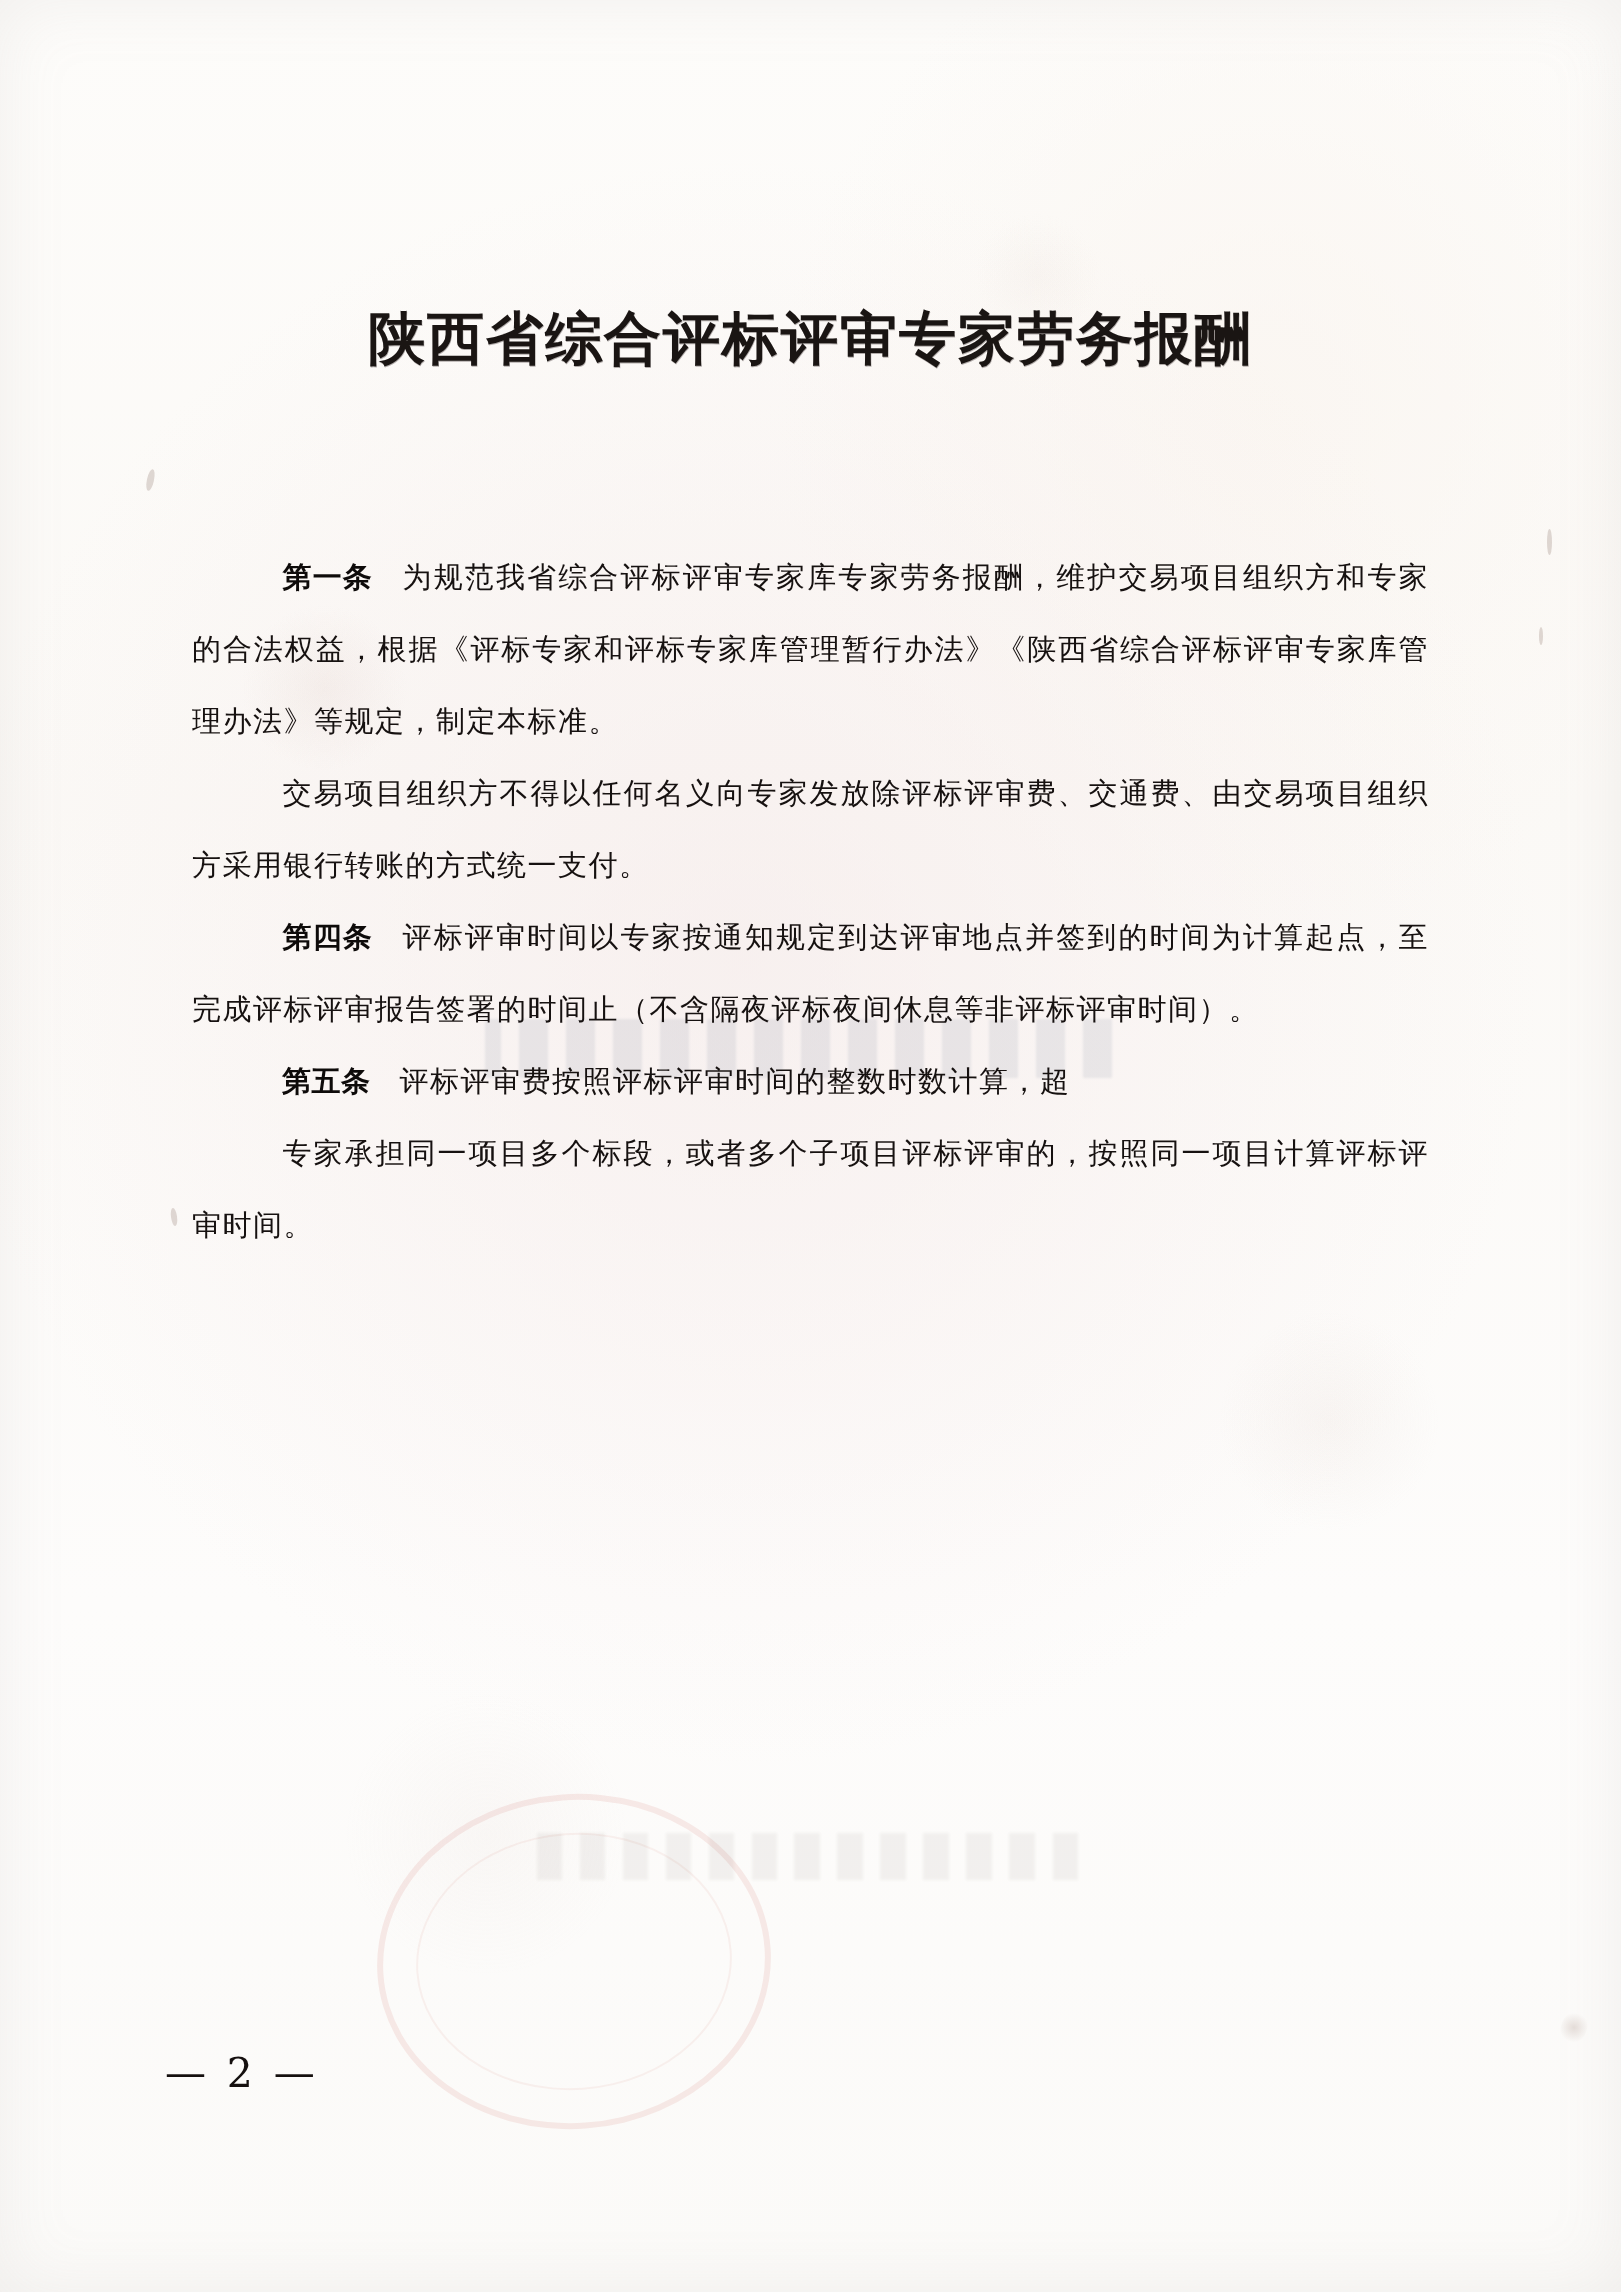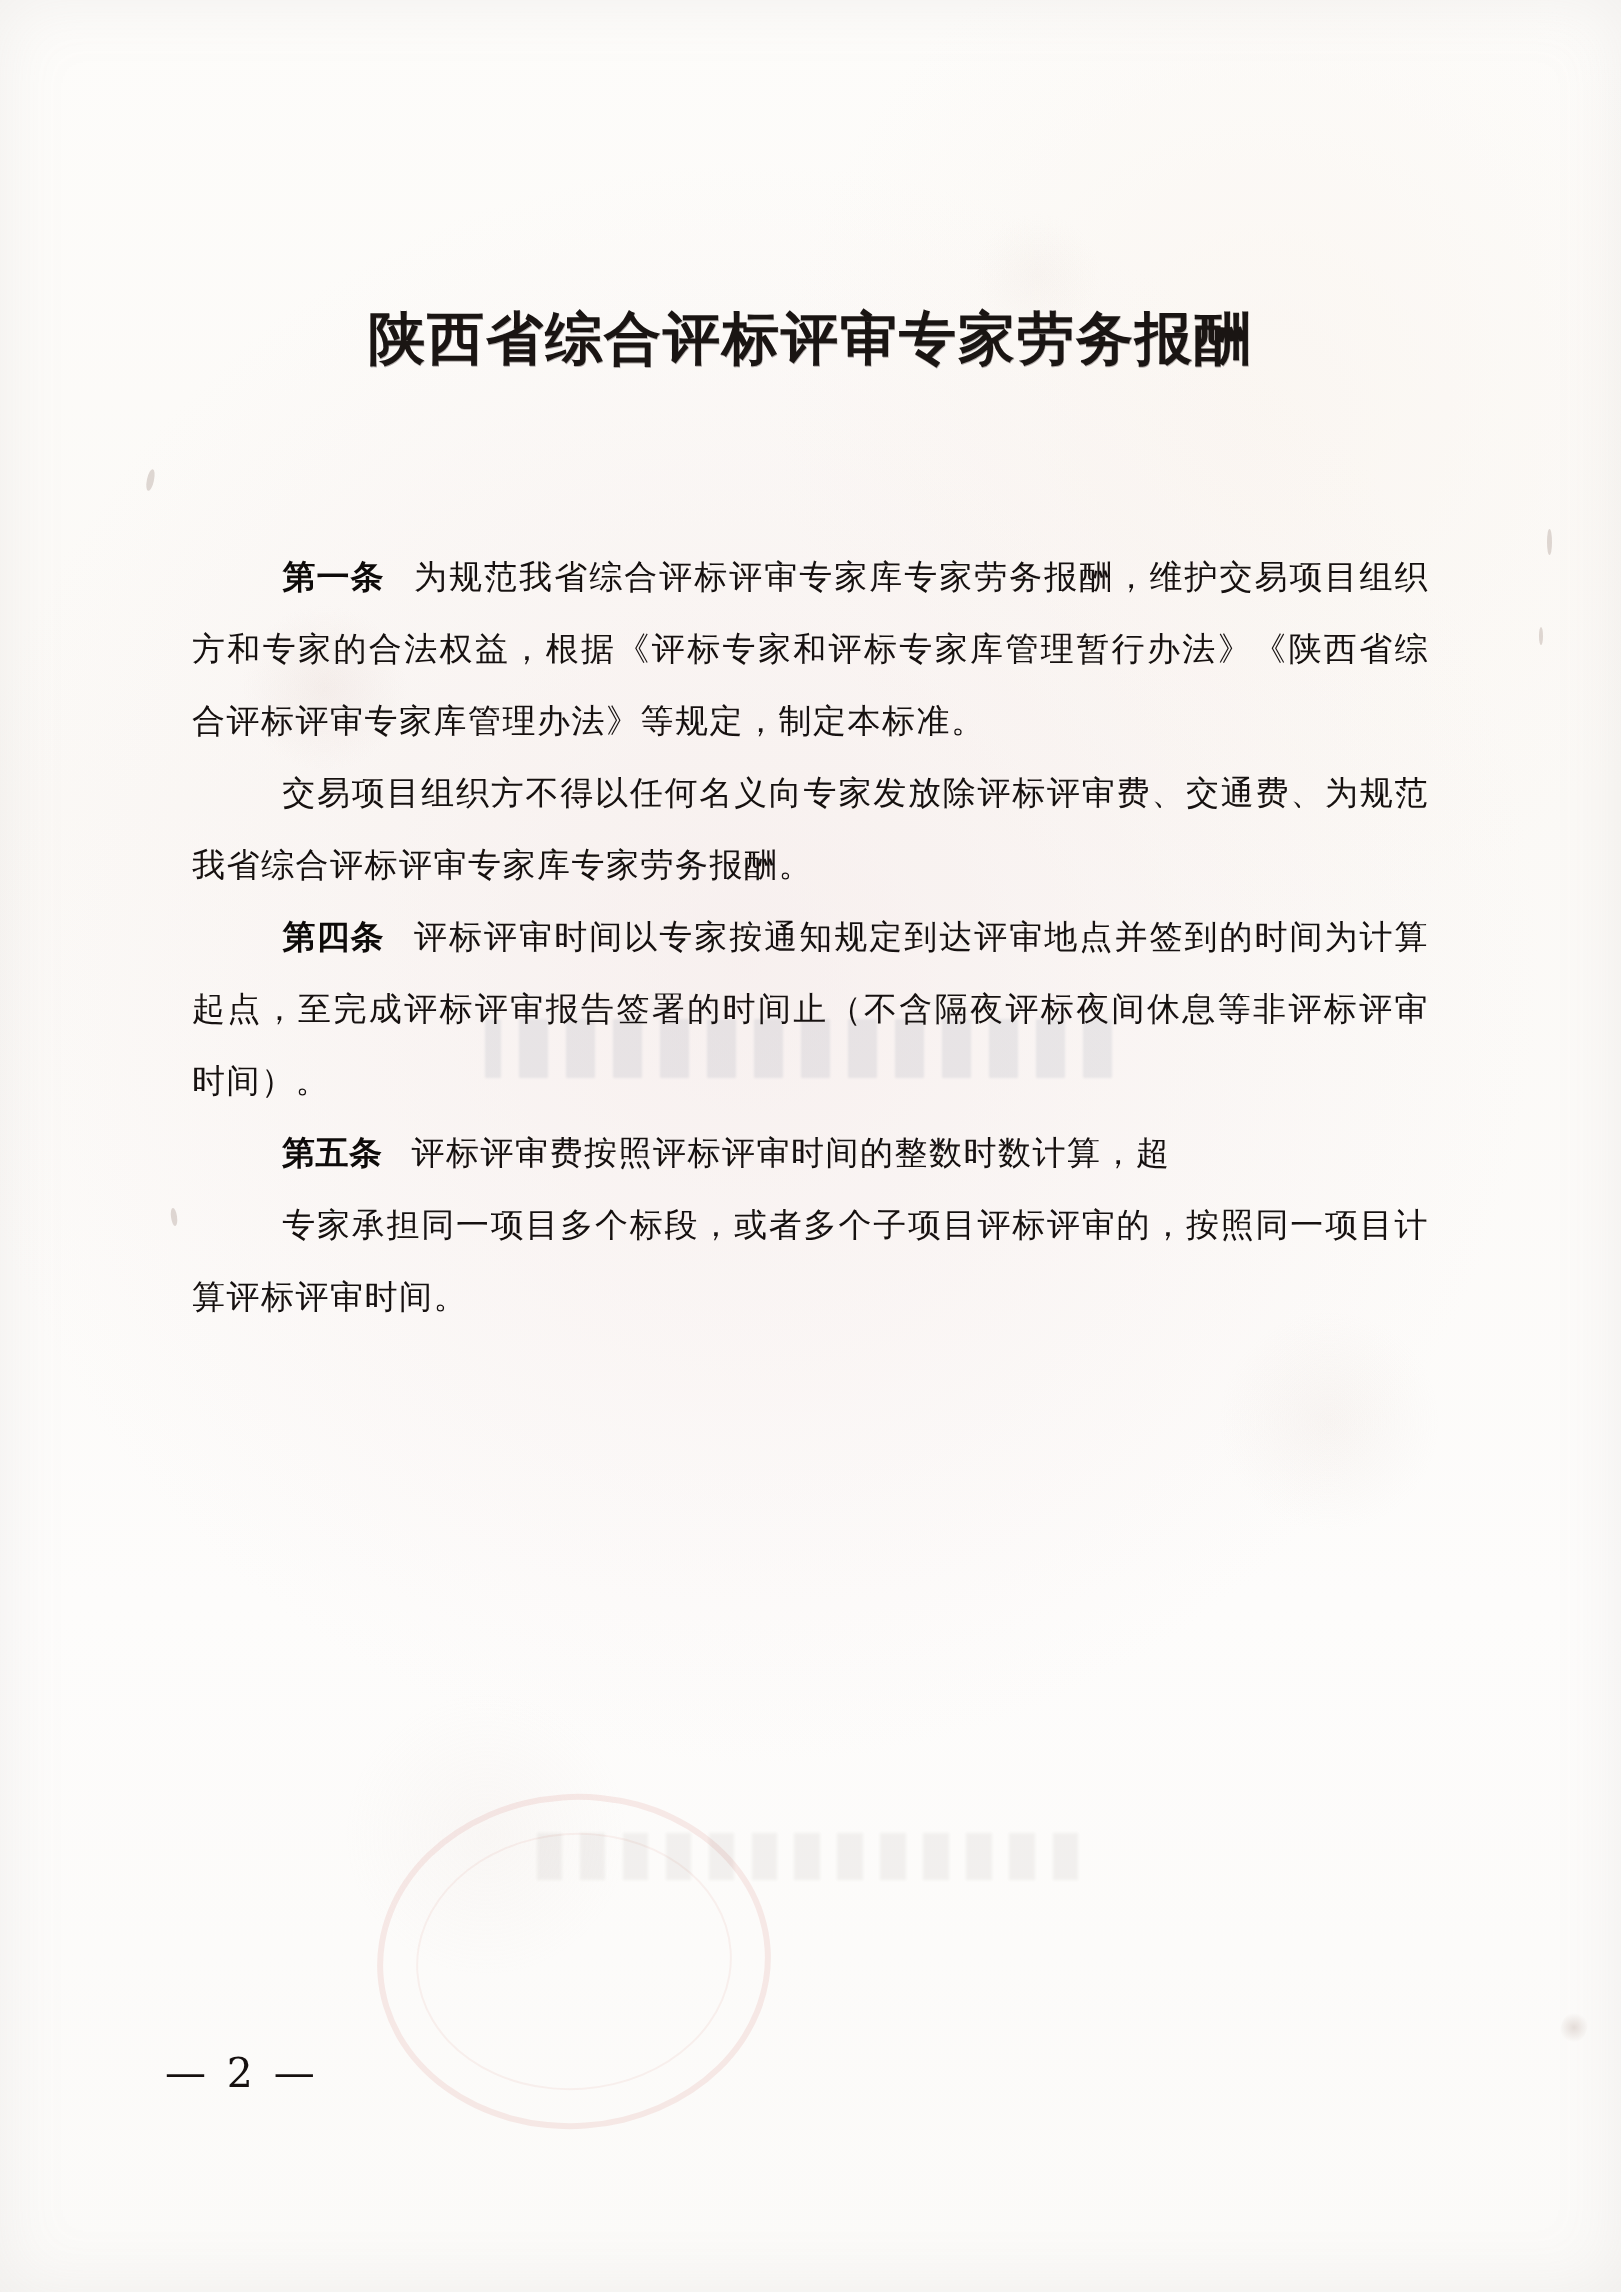--- a/index.html
+++ b/index.html
@@ -134,21 +134,21 @@
   .doc-title .line { display: block; white-space: nowrap; }
 
   
   .body-block {
     position: absolute;
     left: 192px;
     top: 529px;
     width: 1237px;
   }
   .para {
-    font-size: 33px;
+    font-size: 29px;
     line-height: 72px;
     letter-spacing: 1.5px;
     text-align: justify;
     text-align-last: left;
     color: #161110;
     margin: 0 0 0 0;
     text-justify: inter-character;
   }
   .para .indent { display: inline-block; width: 90px; }
   .para .art-no {
@@ -192,21 +192,21 @@
 
     <div class="body-block">
 
       <p class="para">
         <span class="indent"></span><span class="art-no">第一条</span><span class="gap"></span><span>为规范我省综合评标评审专家库专家劳务报酬，维护交易项目组织方和专家的合法权益，根据《评标专家和评标专家库管理暂行办法》《陕西省综合评标评审专家库管理办法》等规定，制定本标准。</span>
       </p>
 
 
 
       <p class="para">
-        <span class="indent"></span><span>交易项目组织方不得以任何名义向专家发放除评标评审费、交通费、为规范我省综合评标评审专家库专家劳务报酬。</span>
+        <span class="indent"></span><span>交易项目组织方不得以任何名义向专家发放除评标评审费、交通费、由交易项目组织方采用银行转账的方式统一支付。</span>
       </p>
 
       <p class="para">
         <span class="indent"></span><span class="art-no">第四条</span><span class="gap"></span><span>评标评审时间以专家按通知规定到达评审地点并签到的时间为计算起点，至完成评标评审报告签署的时间止（不含隔夜评标夜间休息等非评标评审时间）。</span>
       </p>
 
       <p class="para">
         <span class="indent"></span><span class="art-no">第五条</span><span class="gap"></span><span>评标评审费按照评标评审时间的整数时数计算，超</span>
       </p>
 

